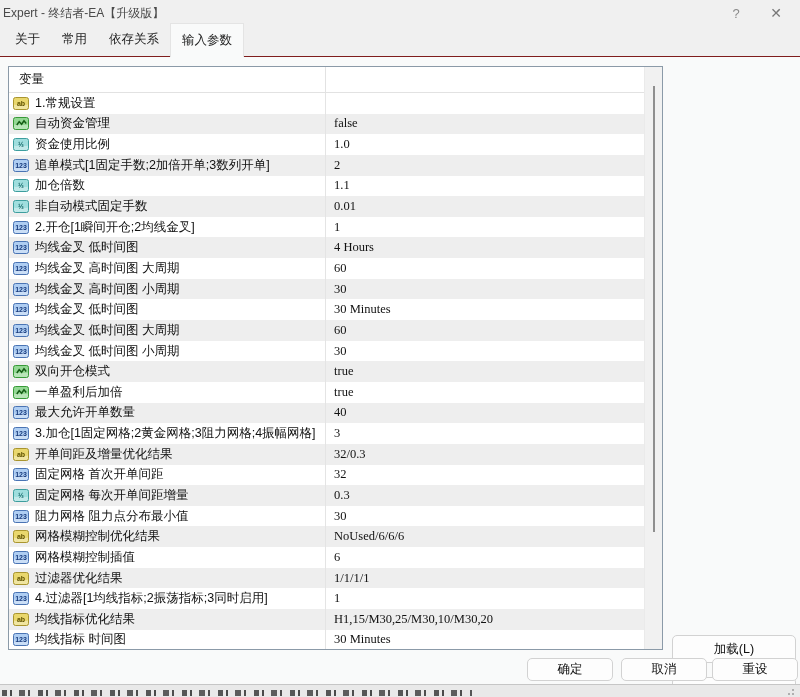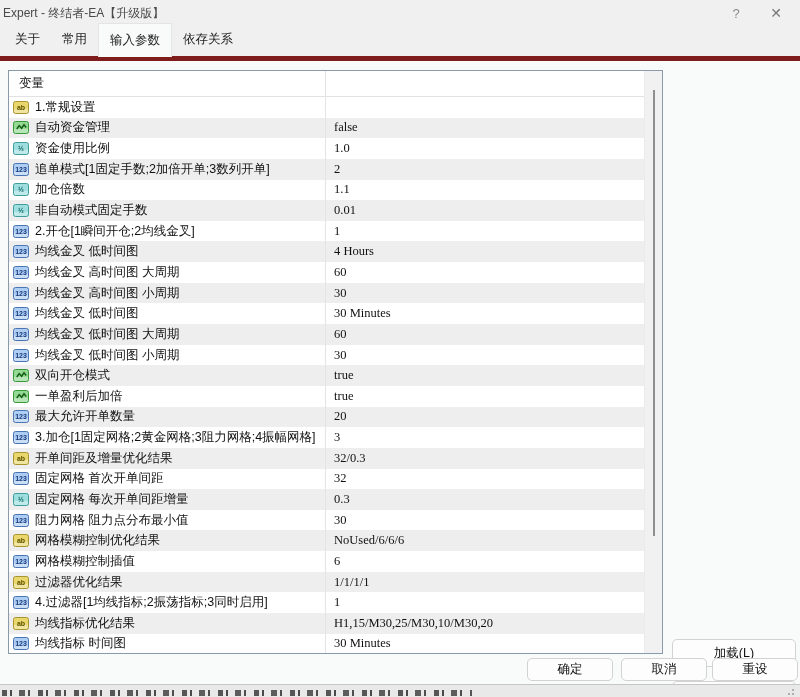--- a/index.html
+++ b/index.html
@@ -34,21 +34,21 @@
     position:relative; bottom:0; cursor:default; white-space:nowrap;
   }
   .tab.active {
     background:#f9fafa; border:1px solid #e4e4e4; border-bottom:none;
     padding-top:8px; margin-bottom:-1px; z-index:2;
   }
 
   
   .page {
     position:absolute; top:56px; left:0; right:0; height:628px;
-    background:#f9fafa; border-top:5px solid #7f1d1d;
+    background:#f9fafa; border-top:1px solid #7f1d1d;
   }
 
   
   .param-table {
     position:absolute; left:8px; top:9px; width:655px; height:584px;
     background:#ffffff; border:1px solid #8b9aa8; overflow:hidden;
   }
   .thead {
     display:flex; height:26px; align-items:center;
     background:#fff; border-bottom:1px solid #e2e2e2;
@@ -127,22 +127,22 @@
     <span>Expert - 终结者-EA【升级版】</span>
     <div class="title-controls">
       <div class="title-btn">?</div>
       <div class="title-btn close">✕</div>
     </div>
   </div>
 
   <div class="tabstrip">
     <div class="tab">关于</div>
     <div class="tab">常用</div>
+    <div class="tab">依存关系</div>
     <div class="tab active">输入参数</div>
-    <div class="tab">依存关系</div>
   </div>
 
   <div class="page">
 
     <div class="param-table">
       <div class="thead">
         <div class="hcol-var">变量</div>
       </div>
       <div class="rows-viewport">
           <div class="row">
@@ -260,21 +260,21 @@
               </span>
       <span class="label">一单盈利后加倍</span>
     </div>
     <div class="cell-val">true</div>
   </div>
           <div class="row alt">
     <div class="cell-var">
       <span class="type-icon" style="background: rgb(174, 205, 242); border-color: rgb(74, 116, 180); color: rgb(23, 58, 125);">123</span>
       <span class="label">最大允许开单数量</span>
     </div>
-    <div class="cell-val">20</div>
+    <div class="cell-val">40</div>
   </div>
           <div class="row">
     <div class="cell-var">
       <span class="type-icon" style="background: rgb(174, 205, 242); border-color: rgb(74, 116, 180); color: rgb(23, 58, 125);">123</span>
       <span class="label">3.加仓[1固定网格;2黄金网格;3阻力网格;4振幅网格]</span>
     </div>
     <div class="cell-val">3</div>
   </div>
           <div class="row alt">
     <div class="cell-var">

